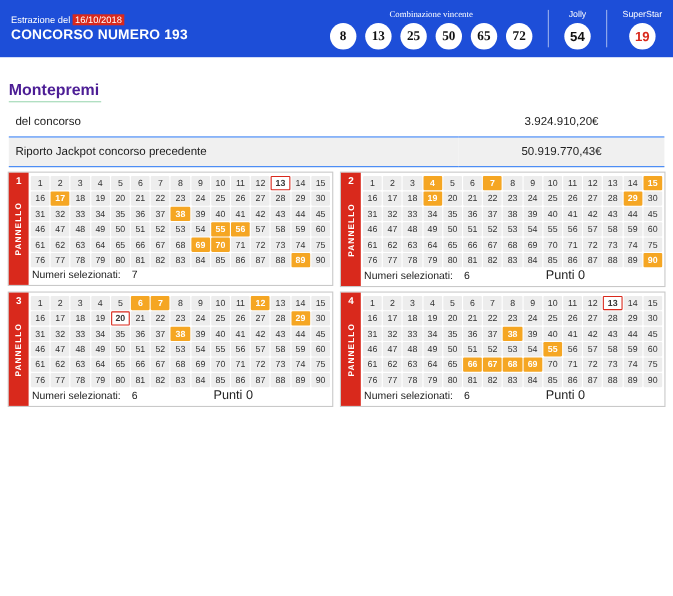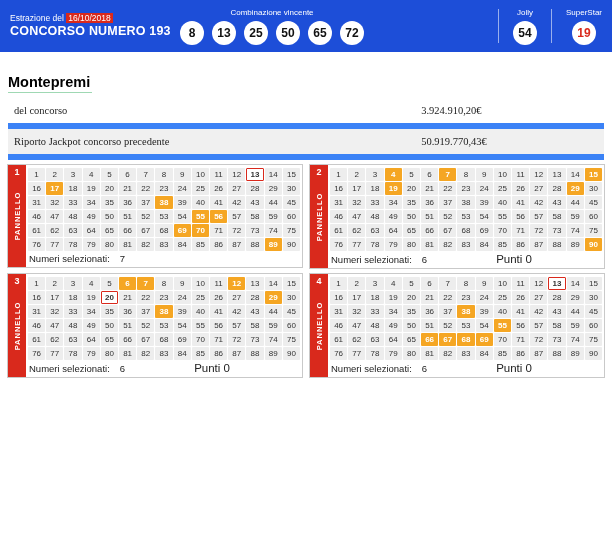--- a/index.html
+++ b/index.html
@@ -31,33 +31,33 @@
   .hdr-block-title { font-size:8px; margin-bottom:4px; }
   .balls { display:flex; gap:8px; }
   .ball {
     width:24px; height:24px; border-radius:50%;
     background:#fff; color:#111;
     font-size:12px; font-weight:bold;
     display:flex; align-items:center; justify-content:center;
   }
   .ball.red { color:#d9291c; }
   .divider { width:1px; height:34px; background:rgba(255,255,255,.55); margin:0 14px; }
-  .hdr-comb { flex:1; display:flex; justify-content:flex-start; }
+  .hdr-comb { flex:1; display:flex; justify-content:flex-end;font-family:Liberation Serif, serif; }
 
   
   .mp-wrap { padding:22px 8px 0 8px; }
-  .mp-title { font-size:14.5px; font-weight:bold; color:#000000; position:relative; display:inline-block; }
+  .mp-title { font-size:14.5px; font-weight:bold; color:#4c1d95; position:relative; display:inline-block; }
   .mp-title:after {
     content:""; position:absolute; left:0; right:-2px; bottom:-3px;
     height:1px; background:#9fd8b3;
   }
   table.mp { width:100%; border-collapse:collapse; margin-top:8px; font-size:10.5px; }
-  table.mp td { border-bottom:6px solid #3b82f6; padding:7px 6px;font-family:Liberation Serif, serif; }
+  table.mp td { border-bottom:1px solid #3b82f6; padding:7px 6px; }
   table.mp tr:nth-child(even) { background:#f0f0f0; }
-  table.mp td.val { text-align:left; white-space:nowrap; }
+  table.mp td.val { text-align:center; white-space:nowrap; }
 
   
   .panels { display:flex; flex-wrap:wrap; padding:2px 4px 0 4px; }
   .panel {
     width:50%;
     padding:2px 3px;
   }
   .panel-inner {
     border:1px solid #c9c9c9;
     display:flex;

